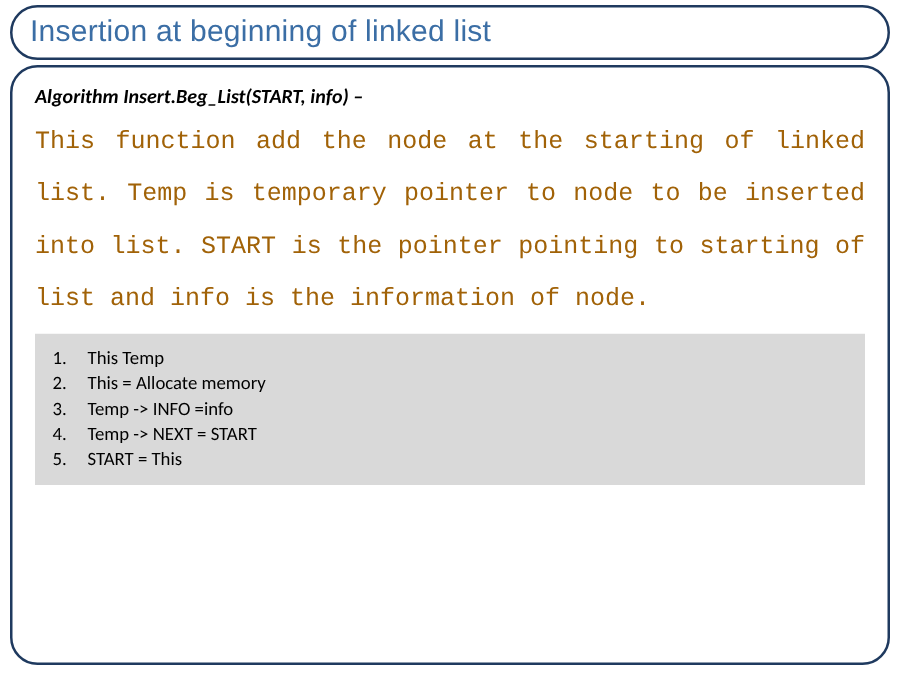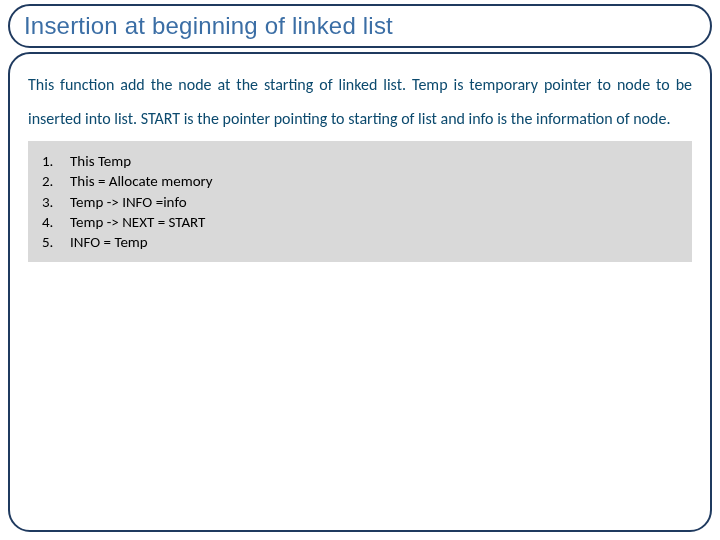--- a/index.html
+++ b/index.html
@@ -45,25 +45,26 @@
     padding: 14px 18px 14px 18px;
   }
   .algo-header {
     font-size: 16px;
     font-style: italic;
     font-weight: bold;
     color: #000;
     margin-bottom: 6px;
   }
   .algo-desc {
-    font-size: 16px;
-    color: #0c4a6e;
+    font-size: 20px;
+    color: #a16207;
     line-height: 2.1;
     text-align: justify;
     margin-bottom: 6px;
+    font-family: Liberation Mono, monospace;
   }
   .code-box {
     background: #d9d9d9;
     padding: 10px 14px 10px 14px;
     margin-top: 2px;
   }
   .code-row {
     display: flex;
     font-size: 15px;
     line-height: 1.35;
@@ -81,20 +82,21 @@
 <body>
 
 <div class="slide">
 
   <div class="title-box">
     <span class="title-text">Insertion at beginning of linked list</span>
   </div>
 
   <div class="content-box">
 
+    <div class="algo-header">Algorithm Insert.Beg_List(START, info) –</div>
 
     <div class="algo-desc">This function add the node at the starting of linked list. Temp is temporary pointer to node to be inserted into list. START is the pointer pointing to starting of list and info is the information of node.</div>
 
     <div class="code-box">
       <div class="code-row">
         <span class="code-num">1.</span>
         <span class="code-text">This Temp</span>
       </div>
       <div class="code-row">
         <span class="code-num">2.</span>
@@ -103,19 +105,19 @@
       <div class="code-row">
         <span class="code-num">3.</span>
         <span class="code-text">Temp -&gt; INFO =info</span>
       </div>
       <div class="code-row">
         <span class="code-num">4.</span>
         <span class="code-text">Temp -&gt; NEXT = START</span>
       </div>
       <div class="code-row">
         <span class="code-num">5.</span>
-        <span class="code-text"> INFO = Temp</span>
+        <span class="code-text"> START = This</span>
       </div>
     </div>
 
   </div>
 
 </div>
 
 </body></html>

